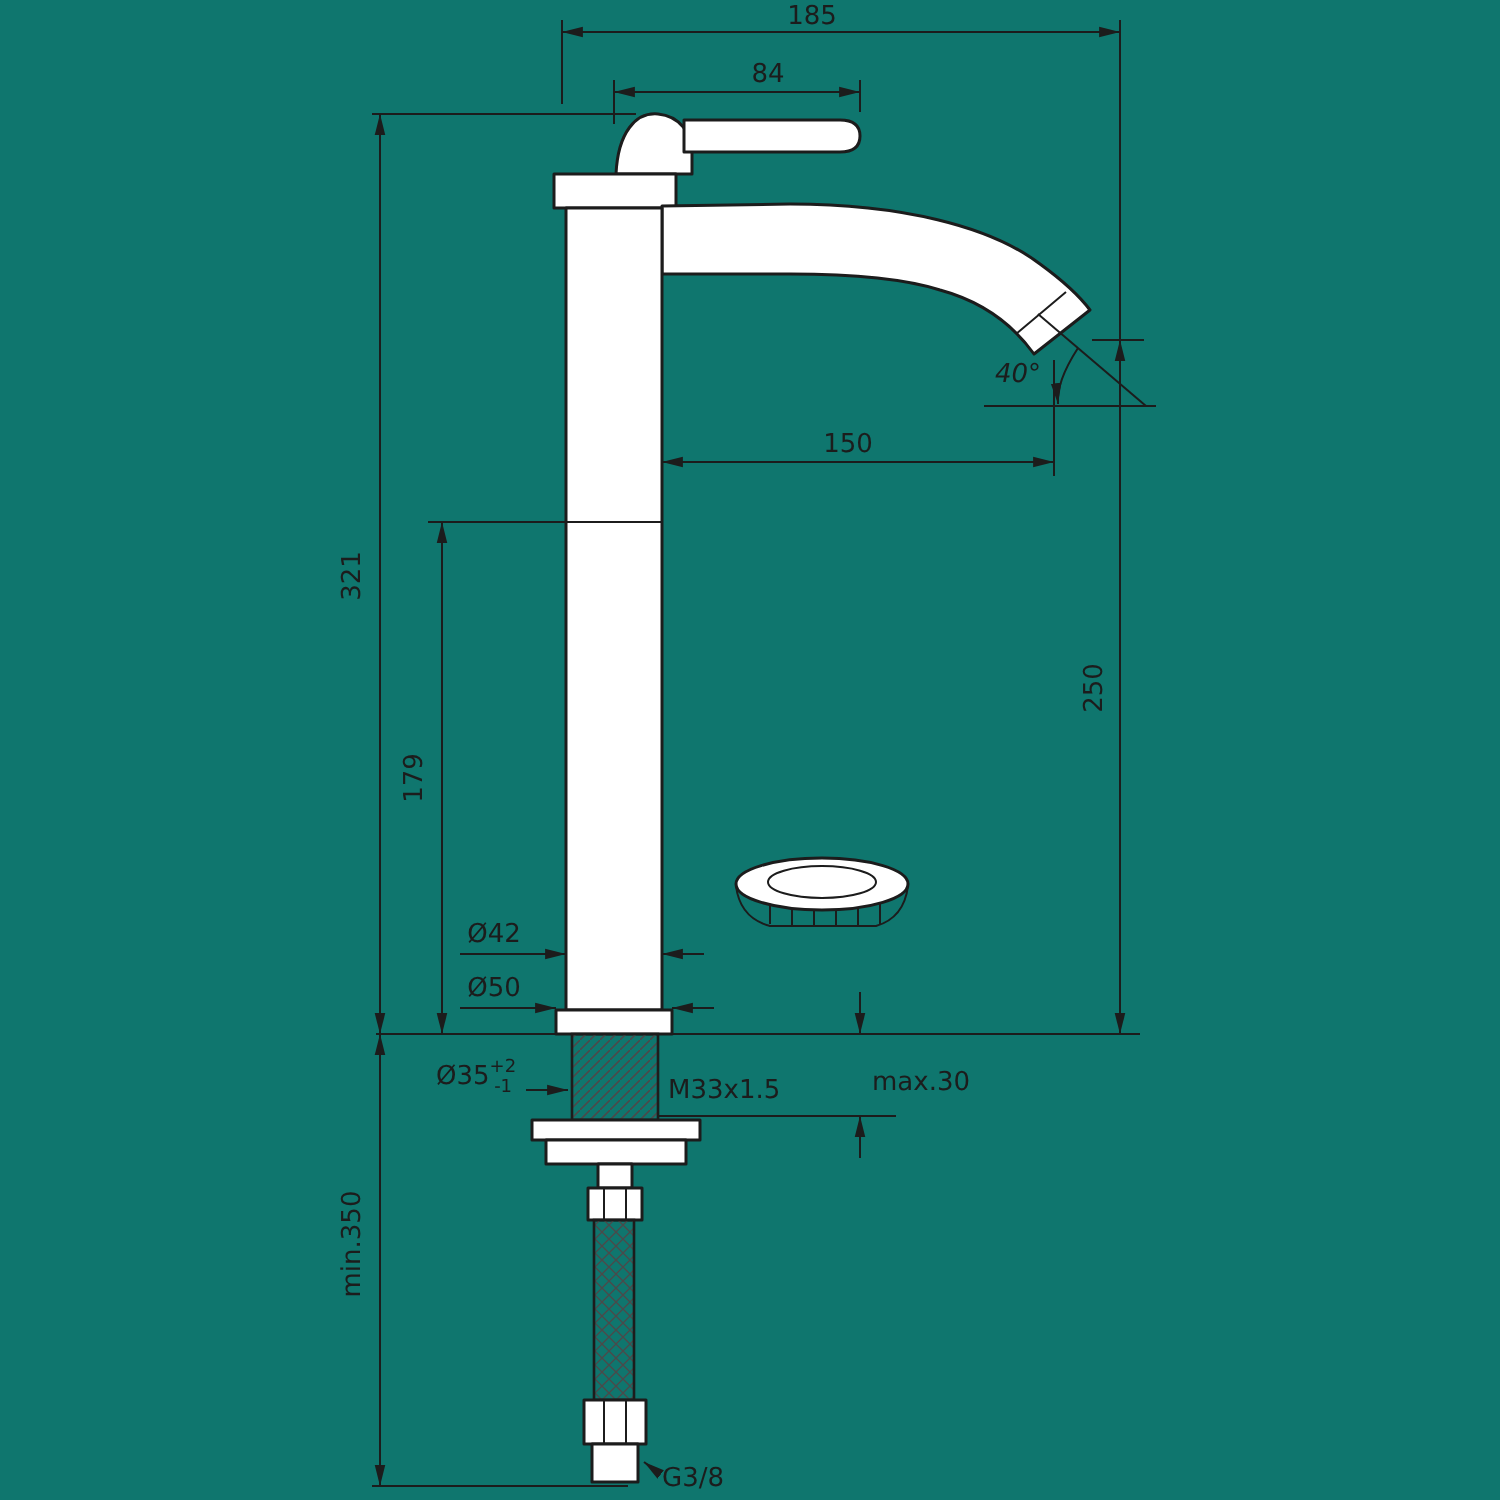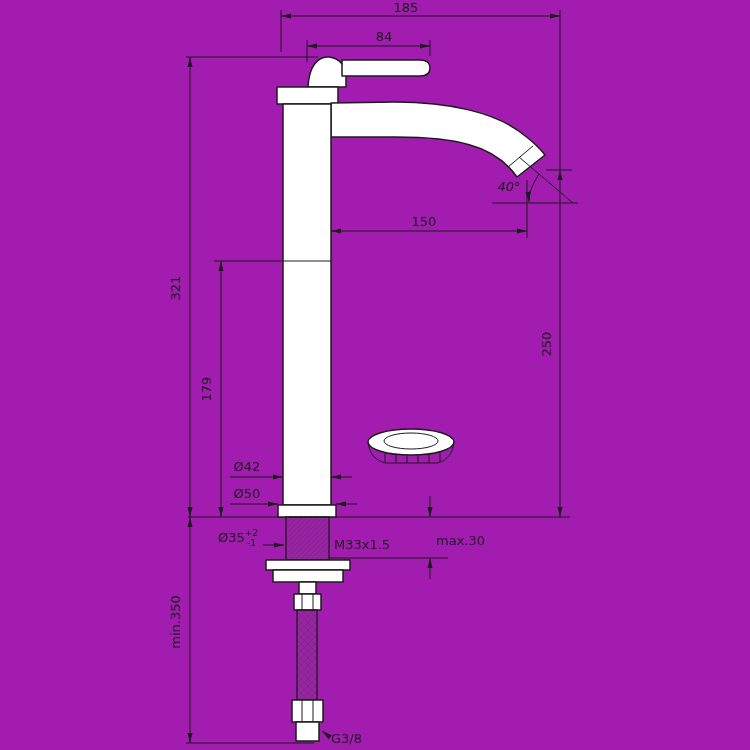--- a/index.html
+++ b/index.html
@@ -1,16 +1,16 @@
 <!DOCTYPE html>
 <html><head>
 <meta charset="utf-8">
 <style>
   html,body{margin:0;padding:0;background:#ffffff;}
-  .sheet{width:750px;height:750px;position:relative;background:#a21caf;overflow:hidden;}
+  .sheet{width:750px;height:750px;position:relative;background:#0f766e;overflow:hidden;}
   svg{display:block;}
   text{font-family:"DejaVu Sans","Liberation Sans",sans-serif;font-size:13px;fill:#1c1c1c;}
   .rot{text-anchor:middle;}
   .mid{text-anchor:middle;}
   .ital{font-style:italic;}
   .outline{fill:#ffffff;stroke:#1c1c1c;stroke-width:1.5;stroke-linejoin:round;}
   .thin{fill:none;stroke:#1c1c1c;stroke-width:1;}
   .dim{fill:none;stroke:#1c1c1c;stroke-width:1;}
   .detail{fill:none;stroke:#1c1c1c;stroke-width:1.1;}
 </style>

